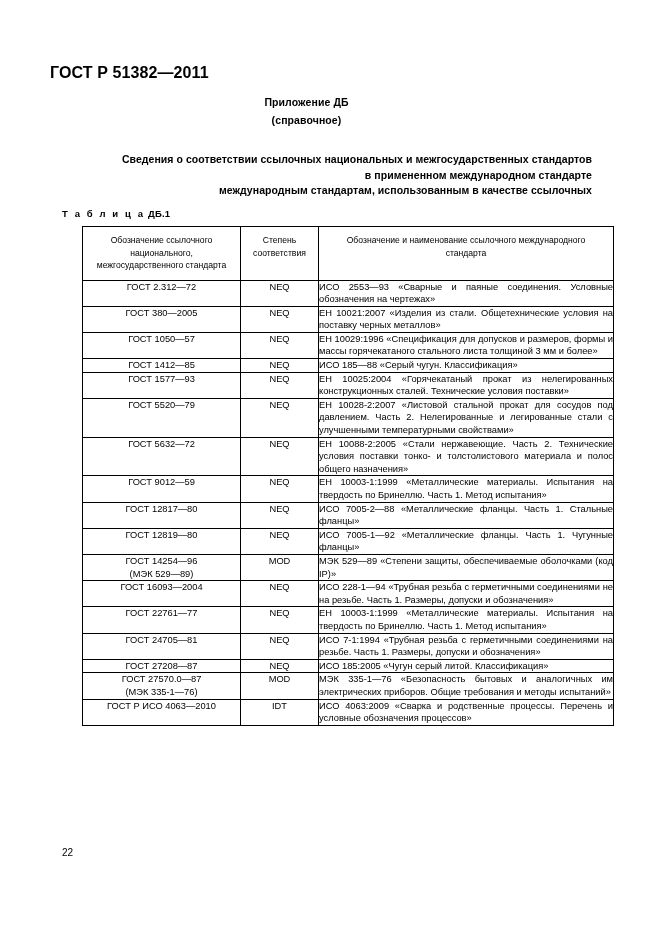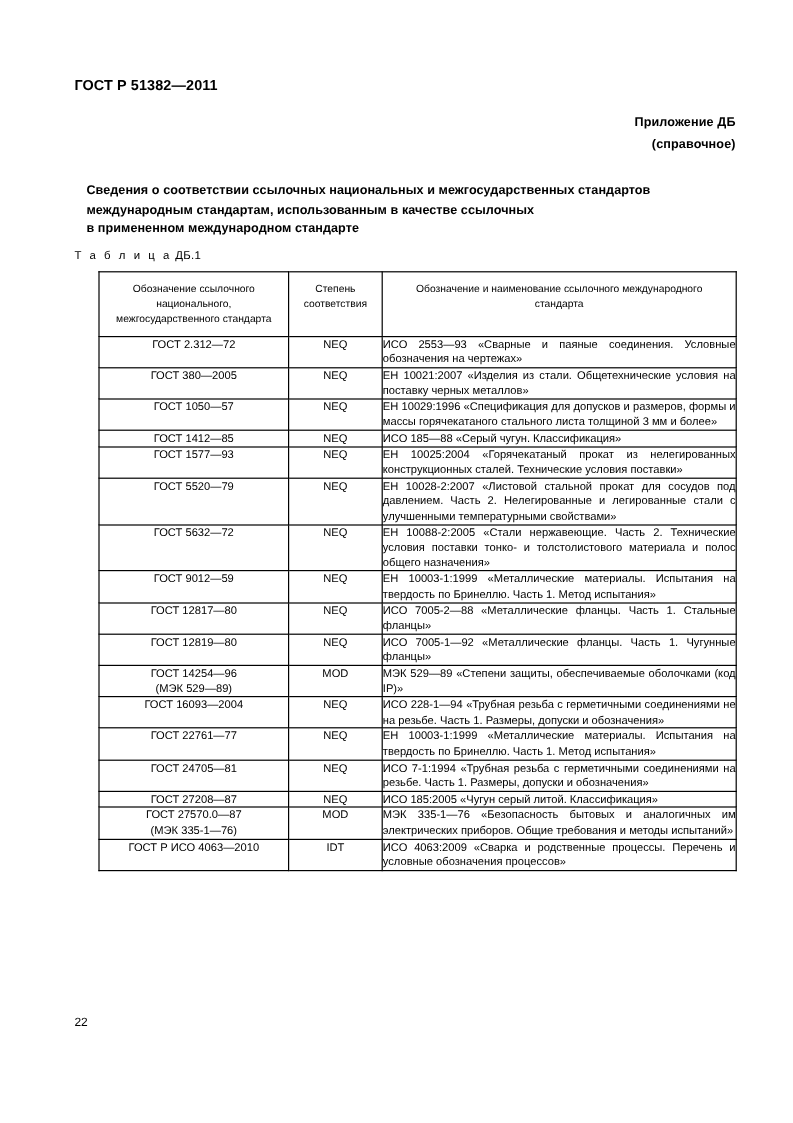--- a/index.html
+++ b/index.html
@@ -20,69 +20,69 @@
   .page {
     position: absolute;
     inset: 0;
     background: #ffffff;
   }
 
   
   .doc-header {
     position: absolute;
     top: 64px;
-    left: 62px;
-    font-size: 12px;
+    left: 50px;
+    font-size: 16px;
     font-weight: bold;
     letter-spacing: 0.1px;
     white-space: nowrap;
   }
 
   
   .appendix-block {
     position: absolute;
     top: 96px;
     left: 0;
     right: 48px;
-    text-align: right;
+    text-align: center;
   }
   .appendix-name {
     font-size: 10.5px;
     font-weight: bold;
     letter-spacing: 0.1px;
     margin: 0;
   }
   .appendix-kind {
     font-size: 10.5px;
     font-weight: bold;
     letter-spacing: 0.1px;
     margin: 6px 0 0 0;
   }
 
   
   .main-heading {
     position: absolute;
     top: 152px;
     left: 72px;
     width: 520px;
-    text-align: left;
+    text-align: right;
     font-size: 10.5px;
     font-weight: bold;
     line-height: 15.5px;
     letter-spacing: 0.05px;
   }
   .main-heading .ln { display: block; }
 
   
   .table-caption {
     position: absolute;
     top: 208px;
     left: 62px;
     font-size: 9.5px;
-    font-weight: normal;
+    font-weight: bold;
   }
   .table-caption .spaced {
     letter-spacing: 2.1px;
   }
   .table-caption .tight {
     letter-spacing: 0.2px;
   }
 
   
   .ref-table {
@@ -156,22 +156,22 @@
 
   <div class="doc-header">ГОСТ Р 51382—2011</div>
 
   <div class="appendix-block">
     <p class="appendix-name">Приложение ДБ</p>
     <p class="appendix-kind">(справочное)</p>
   </div>
 
   <div class="main-heading">
     <span class="ln">Сведения о соответствии ссылочных национальных и межгосударственных стандартов</span>
+    <span class="ln">в примененном международном стандарте</span>
     <span class="ln">международным стандартам, использованным в качестве ссылочных</span>
-    <span class="ln">в примененном международном стандарте</span>
   </div>
 
   <div class="table-caption">
     <span class="spaced">Т а б л и ц а</span><span class="tight"> ДБ.1</span>
   </div>
 
   <table class="ref-table">
     <colgroup>
       <col class="c1">
         <col class="c2">

